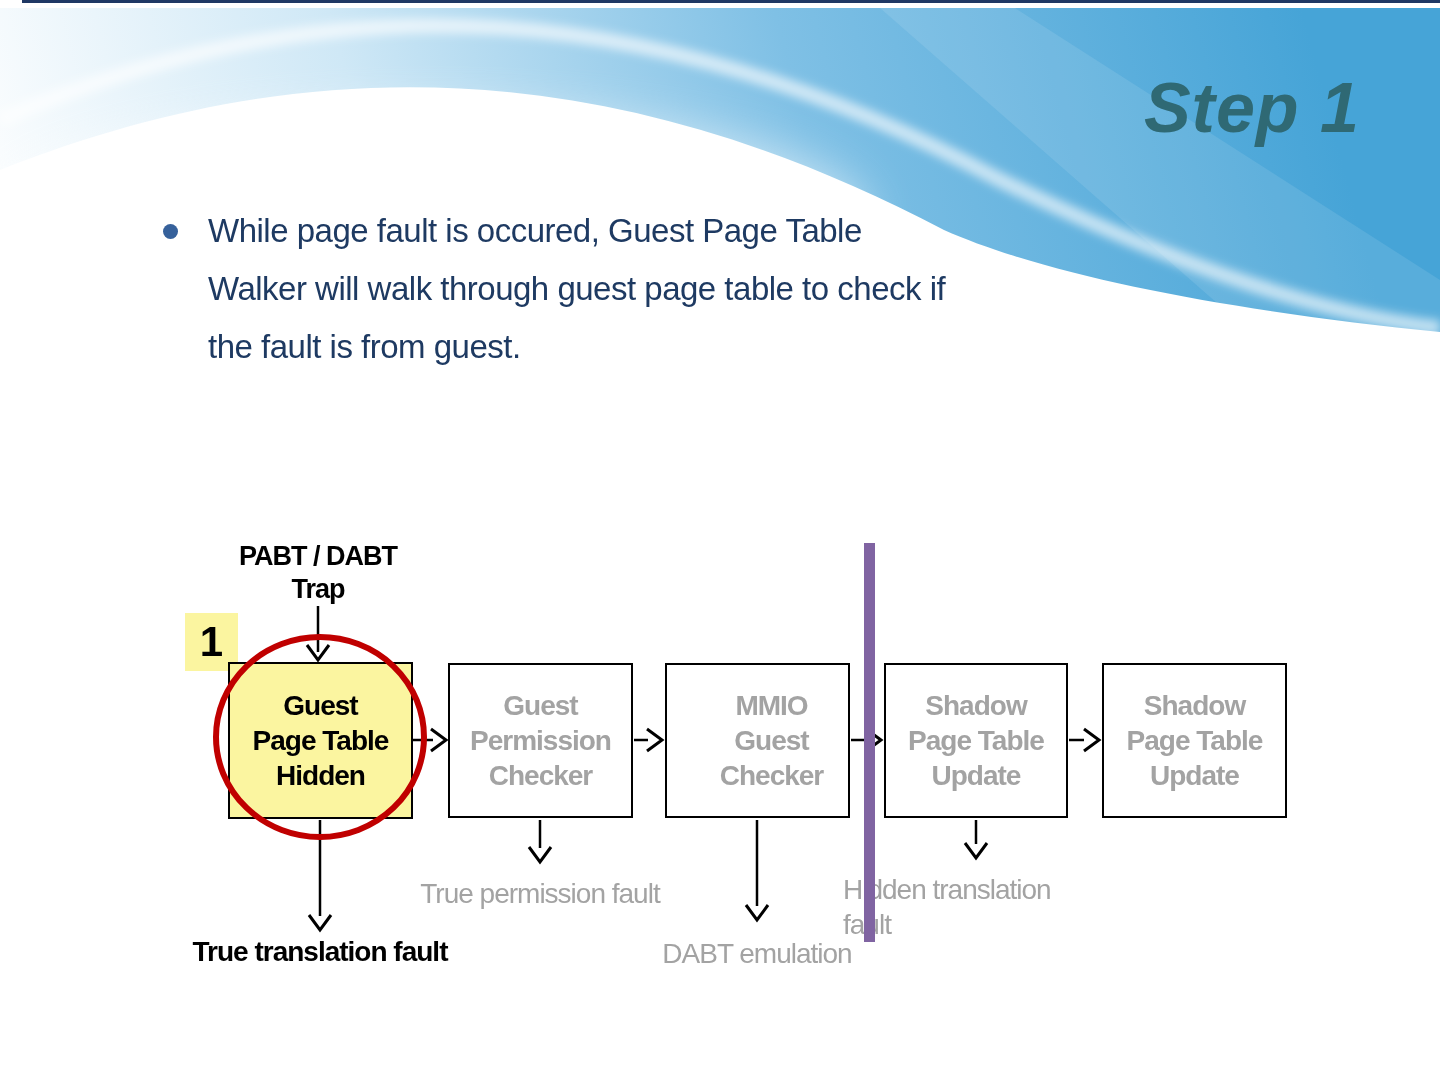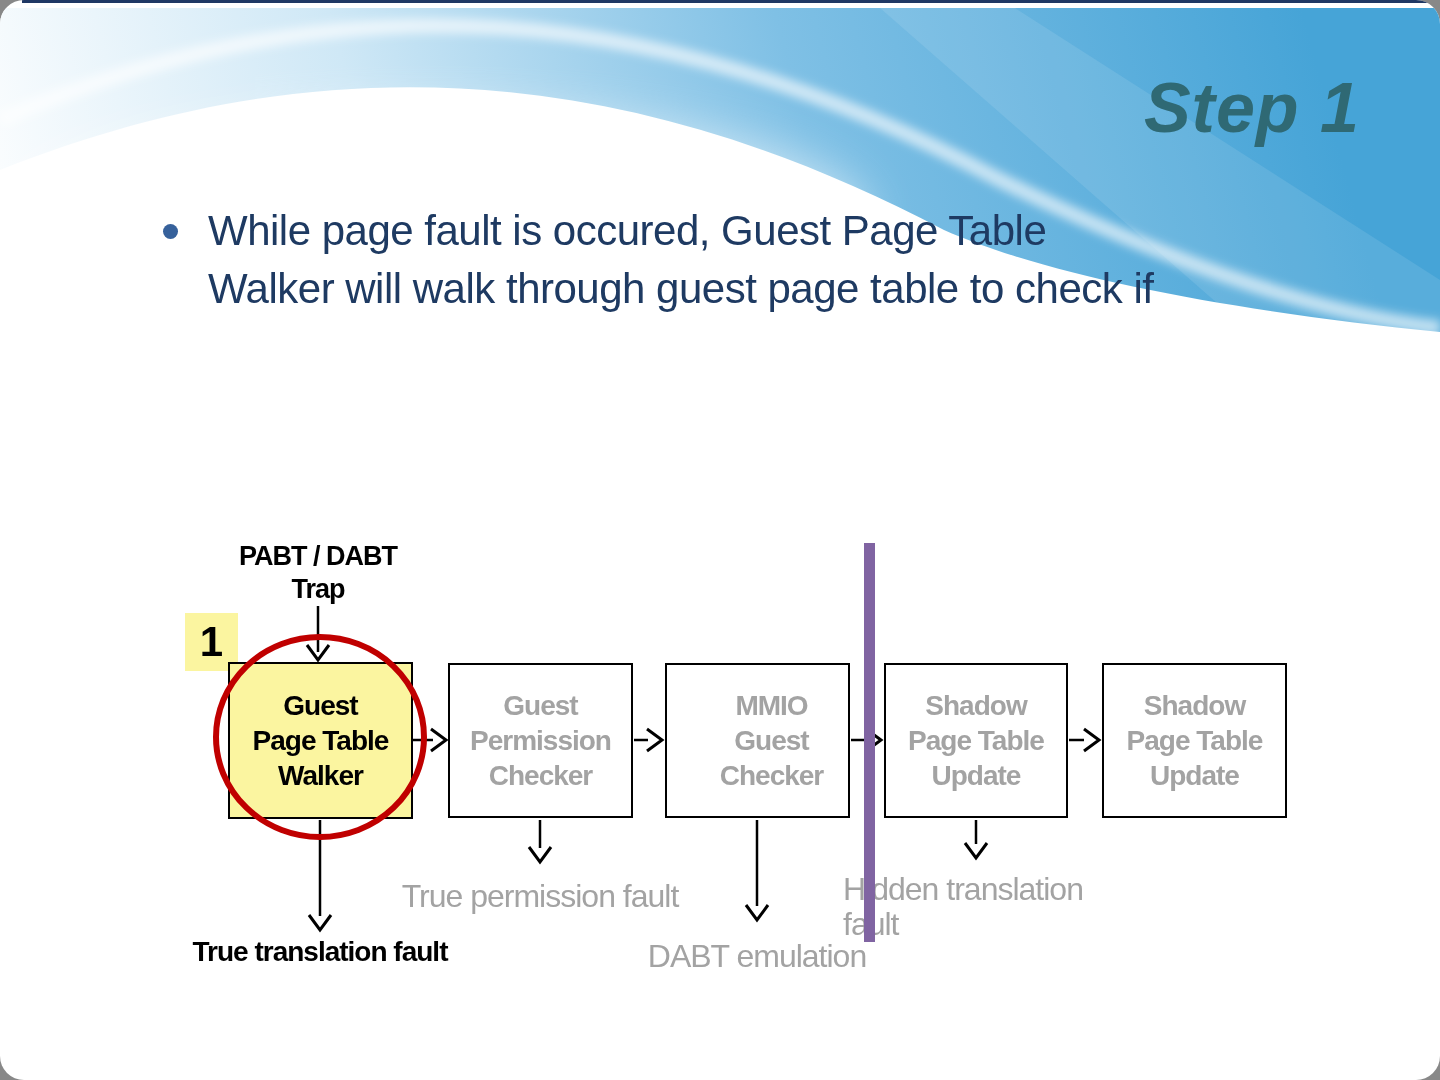--- a/index.html
+++ b/index.html
@@ -1,36 +1,35 @@
 <!DOCTYPE html>
 <html><head>
 <meta charset="utf-8">
 <style>
   * { margin:0; padding:0; box-sizing:border-box; }
   html,body { background:#888; }
   .slide {
     position:relative; width:1440px; height:1080px;
     background:#ffffff; overflow:hidden; margin:0 auto;
     font-family:"Liberation Sans", sans-serif;
-    border-radius:24px;
   }
   .top-rule { position:absolute; left:22px; top:0; width:1418px; height:3px; background:#1F3864; }
   .header-svg { position:absolute; left:0; top:0; width:1440px; height:345px; }
   .slide-title {
     position:absolute; top:68px; right:80px;
     font-size:70px; font-weight:bold; font-style:italic;
     color:#2F6974; letter-spacing:1px; white-space:nowrap;
   }
   .bullet-block { position:absolute; left:163px; top:202px; display:flex; }
   .bullet-marker {
     width:15px; height:15px; border-radius:50%; background:#36619B;
     margin-top:22px; margin-right:30px; flex:none;
   }
-  .bullet-text { color:#1E3A62; font-size:42px; line-height:58px; letter-spacing:-0.5px; white-space:nowrap; }
-  .dg-label { position:absolute; font-size:32px; letter-spacing:-1px; }
+  .bullet-text { color:#1E3A62; font-size:33px; line-height:58px; letter-spacing:-0.5px; white-space:nowrap; }
+  .dg-label { position:absolute; font-size:28px; letter-spacing:-1px; }
   .dg-black-bold { color:#000; font-weight:bold; }
   .dg-gray-reg { color:#A3A3A3; font-weight:normal; }
   .trap-label { left:198px; top:540px; width:240px; text-align:center; line-height:33px; font-size:27px; }
   .step-badge {
     position:absolute; left:185px; top:613px; width:53px; height:58px;
     background:#FBF5A0; display:flex; align-items:center; justify-content:center;
     font-size:42px; font-weight:bold; color:#000;
   }
   .flow-box {
     position:absolute; top:663px; width:185px; height:155px;
@@ -79,34 +78,35 @@
 
   <div class="top-rule"></div>
 
   <div class="slide-title">Step 1</div>
 
   <div class="bullet-block">
     <span class="bullet-marker"></span>
     <div class="bullet-text">
       <div>While page fault is occured, Guest Page Table</div>
       <div>Walker will walk through guest page table to check if</div>
+      <div>the fault is from guest.</div>
     </div>
   </div>
 
   <div class="dg-label dg-black-bold trap-label">
     <div>PABT / DABT</div>
     <div>Trap</div>
   </div>
 
   <div class="step-badge">1</div>
 
   <div class="flow-box active box-1">
     <div>Guest</div>
     <div>Page Table</div>
-    <div>Walker</div>
+    <div>Hidden</div>
   </div>
   <div class="flow-box inactive box-2">
     <div>Guest</div>
     <div>Permission</div>
     <div>Checker</div>
   </div>
   <div class="flow-box inactive box-3">
     <div>MMIO</div>
     <div>Guest</div>
     <div>Checker</div>

